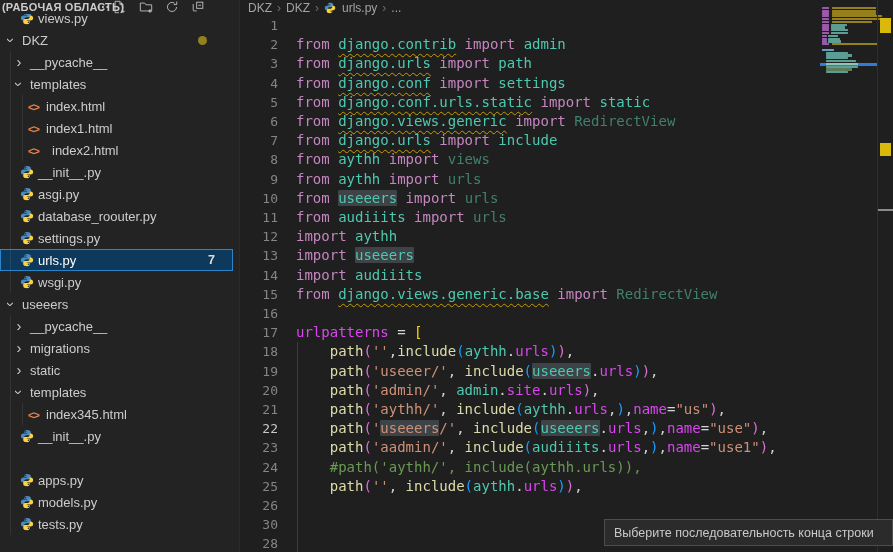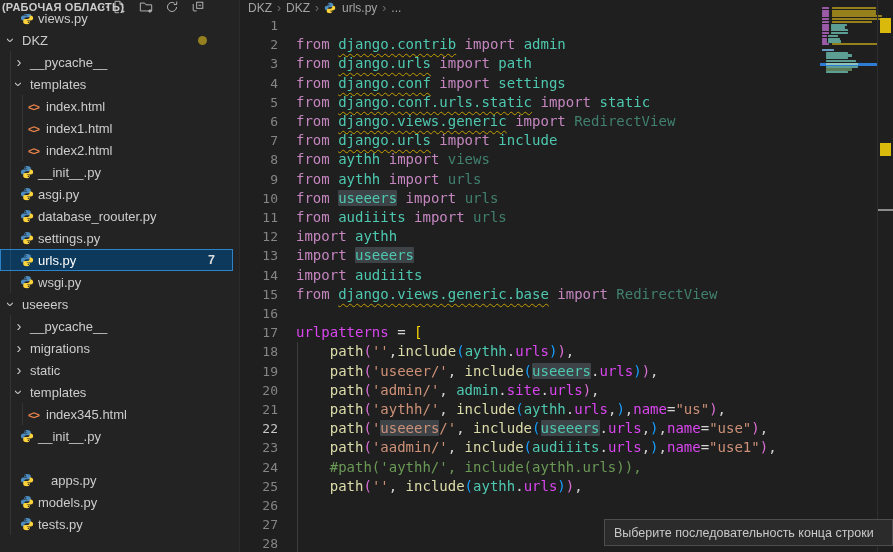--- a/index.html
+++ b/index.html
@@ -85,21 +85,21 @@
         <div class="row" style="top: 95px;">
           <span class="ficon" style="left: 28px;"><span class="html-ic">&lt;&gt;</span></span>
           <span class="lbl" style="left: 46px;">index.html</span>
         </div>
         <div class="row" style="top: 117px;">
           <span class="ficon" style="left: 28px;"><span class="html-ic">&lt;&gt;</span></span>
           <span class="lbl" style="left: 46px;">index1.html</span>
         </div>
         <div class="row" style="top: 139px;">
           <span class="ficon" style="left: 28px;"><span class="html-ic">&lt;&gt;</span></span>
-          <span class="lbl" style="left: 46px;">index2.html</span>
+          <span class="lbl" style="left: 52px;">index2.html</span>
         </div>
         <div class="row" style="top: 161px;">
           <span class="ficon" style="left: 20px;"><svg viewBox="0 0 16 16">
               <path fill="#4B8BBE" d="M8 1C6 1 5 1.9 5 3.2V4.6h3.2v.5H3.7C2.2 5.1 1 6.1 1 8s1.2 2.9 2.7 2.9H5V9.2C5 7.8 6.1 7 7.4 7h3C11.5 7 12.3 6.2 12.3 5V3.2C12.3 1.9 10.5 1 8 1zM6.4 2.3a.8.8 0 110 1.6.8.8 0 010-1.6z"></path>
               <path fill="#FFD43B" d="M8 15c2 0 3-.9 3-2.2V11.4H7.8v-.5h4.5c1.5 0 2.7-1 2.7-2.9s-1.2-2.9-2.7-2.9H11v1.7C11 8.2 9.9 9 8.6 9h-3C4.5 9 3.7 9.8 3.7 11v1.8C3.7 14.1 5.5 15 8 15zm1.6-1.3a.8.8 0 110-1.6.8.8 0 010 1.6z"></path>
             </svg></span>
           <span class="lbl" style="left: 38px;">__init__.py</span>
         </div>
         <div class="row" style="top: 183px;">
           <span class="ficon" style="left: 20px;"><svg viewBox="0 0 16 16">
@@ -166,21 +166,21 @@
               <path fill="#4B8BBE" d="M8 1C6 1 5 1.9 5 3.2V4.6h3.2v.5H3.7C2.2 5.1 1 6.1 1 8s1.2 2.9 2.7 2.9H5V9.2C5 7.8 6.1 7 7.4 7h3C11.5 7 12.3 6.2 12.3 5V3.2C12.3 1.9 10.5 1 8 1zM6.4 2.3a.8.8 0 110 1.6.8.8 0 010-1.6z"></path>
               <path fill="#FFD43B" d="M8 15c2 0 3-.9 3-2.2V11.4H7.8v-.5h4.5c1.5 0 2.7-1 2.7-2.9s-1.2-2.9-2.7-2.9H11v1.7C11 8.2 9.9 9 8.6 9h-3C4.5 9 3.7 9.8 3.7 11v1.8C3.7 14.1 5.5 15 8 15zm1.6-1.3a.8.8 0 110-1.6.8.8 0 010 1.6z"></path>
             </svg></span>
           <span class="lbl" style="left: 38px;">__init__.py</span>
         </div>
         <div class="row" style="top: 469px;">
           <span class="ficon" style="left: 20px;"><svg viewBox="0 0 16 16">
               <path fill="#4B8BBE" d="M8 1C6 1 5 1.9 5 3.2V4.6h3.2v.5H3.7C2.2 5.1 1 6.1 1 8s1.2 2.9 2.7 2.9H5V9.2C5 7.8 6.1 7 7.4 7h3C11.5 7 12.3 6.2 12.3 5V3.2C12.3 1.9 10.5 1 8 1zM6.4 2.3a.8.8 0 110 1.6.8.8 0 010-1.6z"></path>
               <path fill="#FFD43B" d="M8 15c2 0 3-.9 3-2.2V11.4H7.8v-.5h4.5c1.5 0 2.7-1 2.7-2.9s-1.2-2.9-2.7-2.9H11v1.7C11 8.2 9.9 9 8.6 9h-3C4.5 9 3.7 9.8 3.7 11v1.8C3.7 14.1 5.5 15 8 15zm1.6-1.3a.8.8 0 110-1.6.8.8 0 010 1.6z"></path>
             </svg></span>
-          <span class="lbl" style="left: 51px;">apps.py</span>
+          <span class="lbl" style="left: 38px;">apps.py</span>
         </div>
         <div class="row" style="top: 513px;">
           <span class="ficon" style="left: 20px;"><svg viewBox="0 0 16 16">
               <path fill="#4B8BBE" d="M8 1C6 1 5 1.9 5 3.2V4.6h3.2v.5H3.7C2.2 5.1 1 6.1 1 8s1.2 2.9 2.7 2.9H5V9.2C5 7.8 6.1 7 7.4 7h3C11.5 7 12.3 6.2 12.3 5V3.2C12.3 1.9 10.5 1 8 1zM6.4 2.3a.8.8 0 110 1.6.8.8 0 010-1.6z"></path>
               <path fill="#FFD43B" d="M8 15c2 0 3-.9 3-2.2V11.4H7.8v-.5h4.5c1.5 0 2.7-1 2.7-2.9s-1.2-2.9-2.7-2.9H11v1.7C11 8.2 9.9 9 8.6 9h-3C4.5 9 3.7 9.8 3.7 11v1.8C3.7 14.1 5.5 15 8 15zm1.6-1.3a.8.8 0 110-1.6.8.8 0 010 1.6z"></path>
             </svg></span>
           <span class="lbl" style="left: 38px;">tests.py</span>
         </div>
         <div class="row" style="top: 491px;">
           <span class="ficon" style="left: 20px;"><svg viewBox="0 0 16 16">
@@ -266,21 +266,21 @@
         <div class="line" style="top: 323.2px;"><span class="ln">17</span><span class="cd"><span class="tk-v">urlpatterns</span><span class="tk-p"> = </span><span class="tk-b1">[</span></span></div>
         <div class="line" style="top: 342.4px;"><span class="ln">18</span><span class="cd"><span class="tk-p">    </span><span class="tk-f">path</span><span class="tk-b2">(</span><span class="tk-s">''</span><span class="tk-p">,</span><span class="tk-f">include</span><span class="tk-b3">(</span><span class="tk-m">aythh</span><span class="tk-p">.</span><span class="tk-v">urls</span><span class="tk-b3">)</span><span class="tk-b2">)</span><span class="tk-p">,</span></span></div>
         <div class="line" style="top: 361.6px;"><span class="ln">19</span><span class="cd"><span class="tk-p">    </span><span class="tk-f">path</span><span class="tk-b2">(</span><span class="tk-s">'useeer/'</span><span class="tk-p">, </span><span class="tk-f">include</span><span class="tk-b3">(</span><span class="tk-m hl">useeers</span><span class="tk-p">.</span><span class="tk-v">urls</span><span class="tk-b3">)</span><span class="tk-b2">)</span><span class="tk-p">,</span></span></div>
         <div class="line" style="top: 380.8px;"><span class="ln">20</span><span class="cd"><span class="tk-p">    </span><span class="tk-f">path</span><span class="tk-b2">(</span><span class="tk-s">'admin/'</span><span class="tk-p">, </span><span class="tk-m">admin</span><span class="tk-p">.</span><span class="tk-v">site</span><span class="tk-p">.</span><span class="tk-v">urls</span><span class="tk-b2">)</span><span class="tk-p">,</span></span></div>
         <div class="line" style="top: 400px;"><span class="ln">21</span><span class="cd"><span class="tk-p">    </span><span class="tk-f">path</span><span class="tk-b2">(</span><span class="tk-s">'aythh/'</span><span class="tk-p">, </span><span class="tk-f">include</span><span class="tk-b3">(</span><span class="tk-m">aythh</span><span class="tk-p">.</span><span class="tk-v">urls</span><span class="tk-p">,</span><span class="tk-b3">)</span><span class="tk-p">,</span><span class="tk-v">name</span><span class="tk-p">=</span><span class="tk-s">"us"</span><span class="tk-b2">)</span><span class="tk-p">,</span></span></div>
         <div class="line" style="top: 419.2px;"><span class="ln cur">22</span><span class="cd"><span class="tk-p">    </span><span class="tk-f">path</span><span class="tk-b2">(</span><span class="tk-s">'</span><span class="tk-s hl">useeers</span><span class="tk-s">/'</span><span class="tk-p">, </span><span class="tk-f">include</span><span class="tk-b3">(</span><span class="tk-m hl">useeers</span><span class="tk-p">.</span><span class="tk-v">urls</span><span class="tk-p">,</span><span class="tk-b3">)</span><span class="tk-p">,</span><span class="tk-v">name</span><span class="tk-p">=</span><span class="tk-s">"use"</span><span class="tk-b2">)</span><span class="tk-p">,</span></span></div>
         <div class="line" style="top: 438.4px;"><span class="ln">23</span><span class="cd"><span class="tk-p">    </span><span class="tk-f">path</span><span class="tk-b2">(</span><span class="tk-s">'aadmin/'</span><span class="tk-p">, </span><span class="tk-f">include</span><span class="tk-b3">(</span><span class="tk-m">audiiits</span><span class="tk-p">.</span><span class="tk-v">urls</span><span class="tk-p">,</span><span class="tk-b3">)</span><span class="tk-p">,</span><span class="tk-v">name</span><span class="tk-p">=</span><span class="tk-s">"use1"</span><span class="tk-b2">)</span><span class="tk-p">,</span></span></div>
         <div class="line" style="top: 457.6px;"><span class="ln">24</span><span class="cd"><span class="tk-p">    </span><span class="tk-c">#path('aythh/', include(aythh.urls)),</span></span></div>
         <div class="line" style="top: 476.8px;"><span class="ln">25</span><span class="cd"><span class="tk-p">    </span><span class="tk-f">path</span><span class="tk-b2">(</span><span class="tk-s">''</span><span class="tk-p">, </span><span class="tk-f">include</span><span class="tk-b3">(</span><span class="tk-m">aythh</span><span class="tk-p">.</span><span class="tk-v">urls</span><span class="tk-b3">)</span><span class="tk-b2">)</span><span class="tk-p">,</span></span></div>
         <div class="line" style="top: 496px;"><span class="ln">26</span><span class="cd"></span></div>
-        <div class="line" style="top: 515.2px;"><span class="ln">27</span><span class="cd"></span></div>
+        <div class="line" style="top: 515.2px;"><span class="ln">30</span><span class="cd"></span></div>
         <div class="line" style="top: 534.4px;"><span class="ln">28</span><span class="cd"></span></div>
       </div>
     <div class="eguide"></div>
 
     <div class="minimap" id="minimap">
         <div class="mseg" style="left: 2px; top: 2.8px; width: 7px; background: rgb(154, 90, 168);"></div>
         <div class="mseg" style="left: 12px; top: 2.8px; width: 44px; background: rgb(149, 128, 28);"></div>
         <div class="mseg" style="left: 2px; top: 5.6px; width: 7px; background: rgb(154, 90, 168);"></div>
         <div class="mseg" style="left: 12px; top: 5.6px; width: 44px; background: rgb(149, 128, 28);"></div>
         <div class="mseg" style="left: 2px; top: 8.4px; width: 7px; background: rgb(154, 90, 168);"></div>

